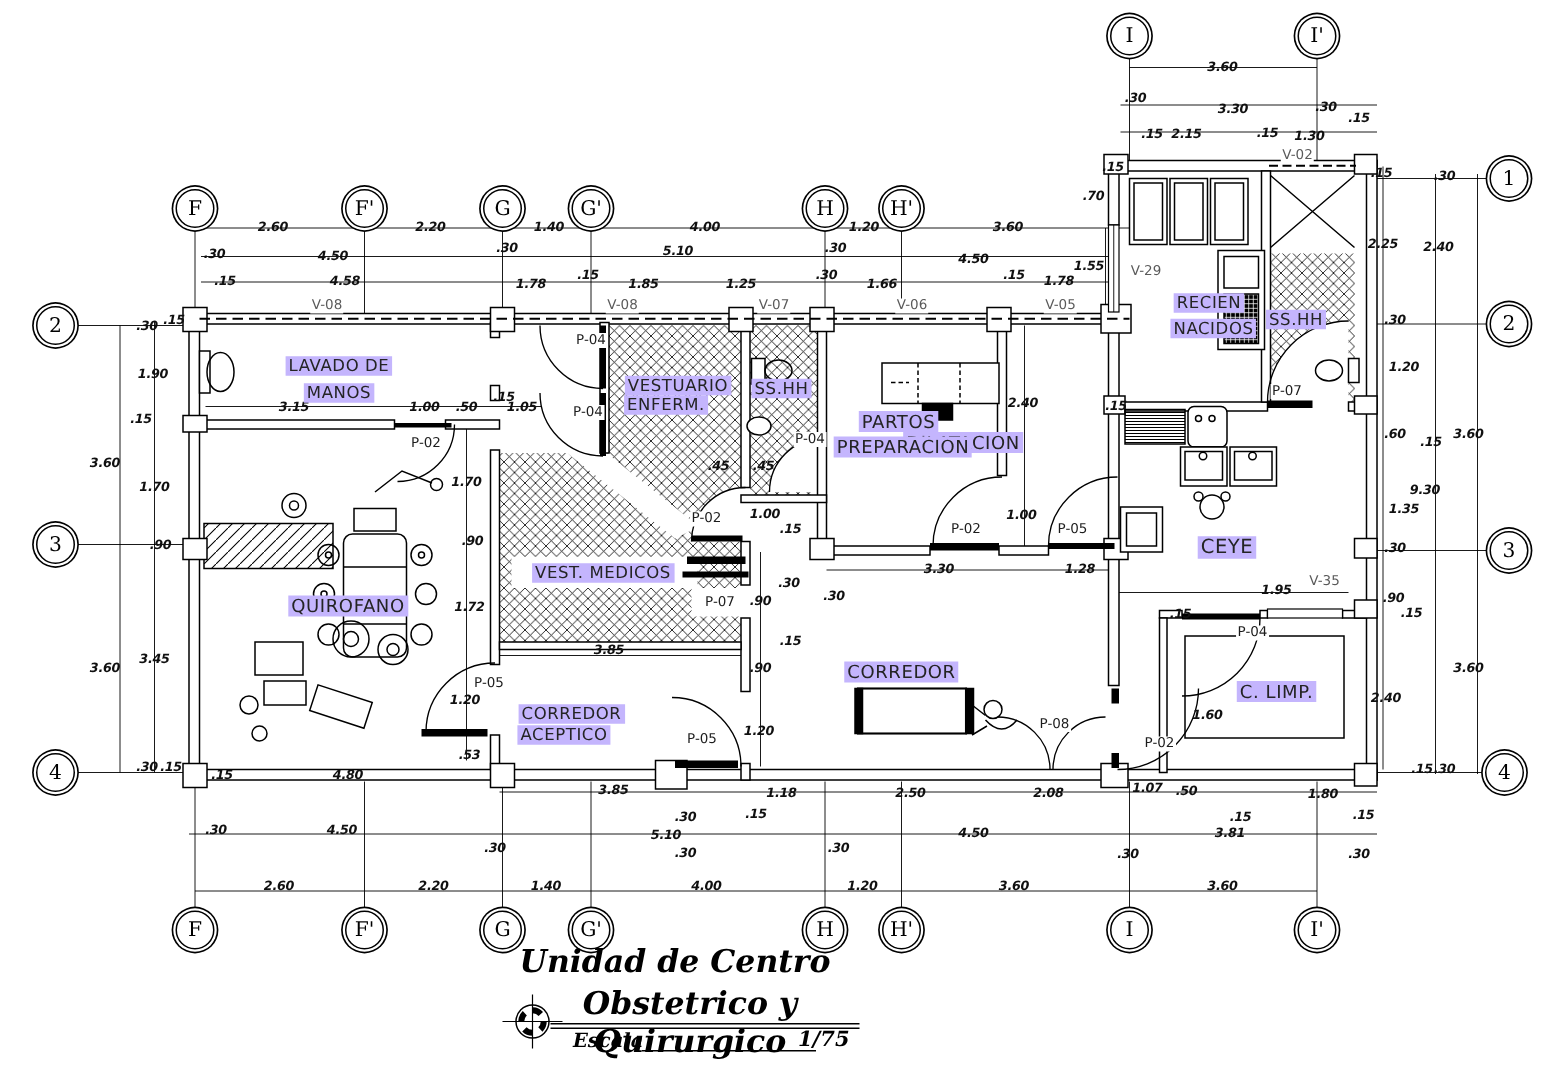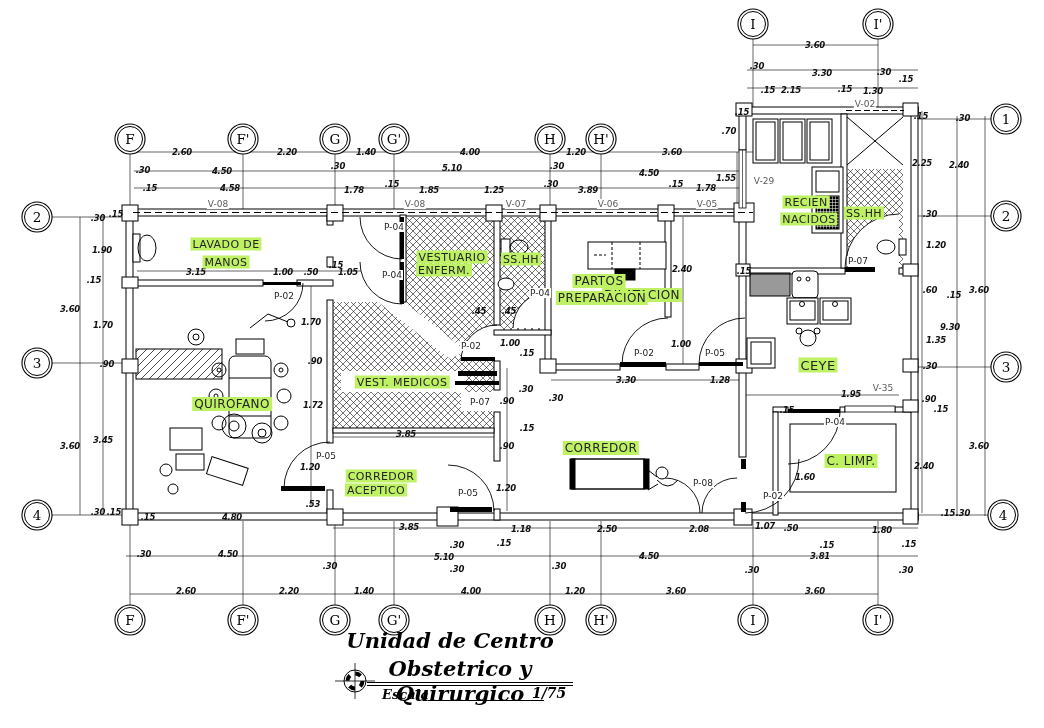--- a/index.html
+++ b/index.html
@@ -5,21 +5,21 @@
   html,body{margin:0;padding:0;background:#fff}
   #canvas{position:relative;width:1044px;height:728px;background:#fff;overflow:hidden;
           font-family:"DejaVu Sans",sans-serif;color:#000}
   svg{position:absolute;left:0;top:0}
   .layer{position:absolute;left:0;top:0;width:100%;height:100%;pointer-events:none}
   .lbl{position:absolute;transform:translate(-50%,-50%);white-space:nowrap}
   .dim{font-family:"DejaVu Sans",sans-serif;font-style:italic;font-weight:600;font-size:8.5px;
        color:#101010;letter-spacing:-.2px}
   .win{font-family:"DejaVu Sans",sans-serif;font-size:9px;color:#5a5a5a;background:#fff;padding:0 1px}
   .door{font-family:"DejaVu Sans",sans-serif;font-size:9px;color:#1c1c1c;background:#fff;padding:0 1px}
-  .room{font-family:"DejaVu Sans",sans-serif;font-size:11px;color:#242424;background:#bef264;
+  .room{font-family:"DejaVu Sans",sans-serif;font-size:11px;color:#242424;background:#c4b5fd;
         padding:0 2px;letter-spacing:.4px}
   .bubble{position:absolute;transform:translate(-50%,-50%);width:24px;height:24px;background:#fff;
           border:1.2px solid #000;border-radius:50%;box-shadow:0 0 0 1.5px #fff,0 0 0 2.6px #000;
           display:flex;align-items:center;justify-content:center;
           font-family:"DejaVu Serif",serif;font-size:13.5px}
   .t1{position:absolute;left:340px;top:628px;width:220px;text-align:center;
       font-family:"DejaVu Serif",serif;font-style:italic;font-weight:bold;font-size:21px}
   .t2{position:absolute;left:340px;top:656px;width:240px;text-align:center;
       font-family:"DejaVu Serif",serif;font-style:italic;font-weight:bold;font-size:21px}
   .uline{position:absolute;background:#000;height:1.2px}
@@ -284,21 +284,21 @@
       <div class="lbl dim" style="left: 649px; top: 173px;">4.50</div>
       <div class="lbl dim" style="left: 676px; top: 184px;">.15</div>
       <div class="lbl dim" style="left: 726px; top: 178px;">1.55</div>
       <div class="lbl dim" style="left: 150px; top: 188px;">.15</div>
       <div class="lbl dim" style="left: 230px; top: 188px;">4.58</div>
       <div class="lbl dim" style="left: 354px; top: 190px;">1.78</div>
       <div class="lbl dim" style="left: 392px; top: 184px;">.15</div>
       <div class="lbl dim" style="left: 429px; top: 190px;">1.85</div>
       <div class="lbl dim" style="left: 494px; top: 190px;">1.25</div>
       <div class="lbl dim" style="left: 551px; top: 184px;">.30</div>
-      <div class="lbl dim" style="left: 588px; top: 190px;">3.89</div>
+      <div class="lbl dim" style="left: 588px; top: 190px;">1.66</div>
       <div class="lbl dim" style="left: 706px; top: 188px;">1.78</div>
       <div class="lbl dim" style="left: 815px; top: 45px;">3.60</div>
       <div class="lbl dim" style="left: 757px; top: 66px;">.30</div>
       <div class="lbl dim" style="left: 822px; top: 73px;">3.30</div>
       <div class="lbl dim" style="left: 884px; top: 72px;">.30</div>
       <div class="lbl dim" style="left: 906px; top: 79px;">.15</div>
       <div class="lbl dim" style="left: 768px; top: 90px;">.15</div>
       <div class="lbl dim" style="left: 791px; top: 90px;">2.15</div>
       <div class="lbl dim" style="left: 845px; top: 89px;">.15</div>
       <div class="lbl dim" style="left: 873px; top: 91px;">1.30</div>

